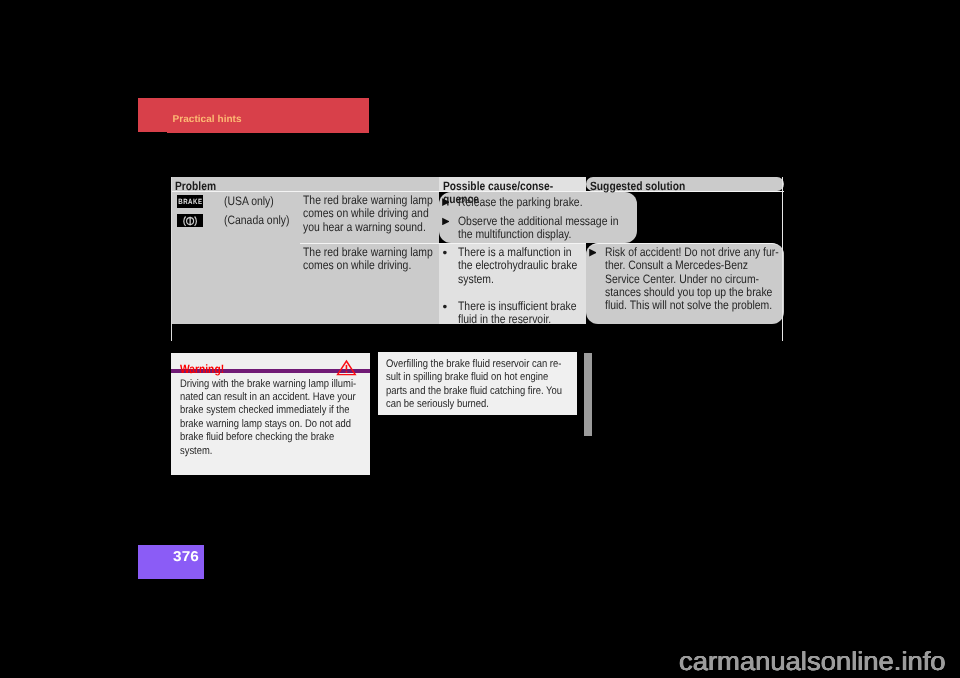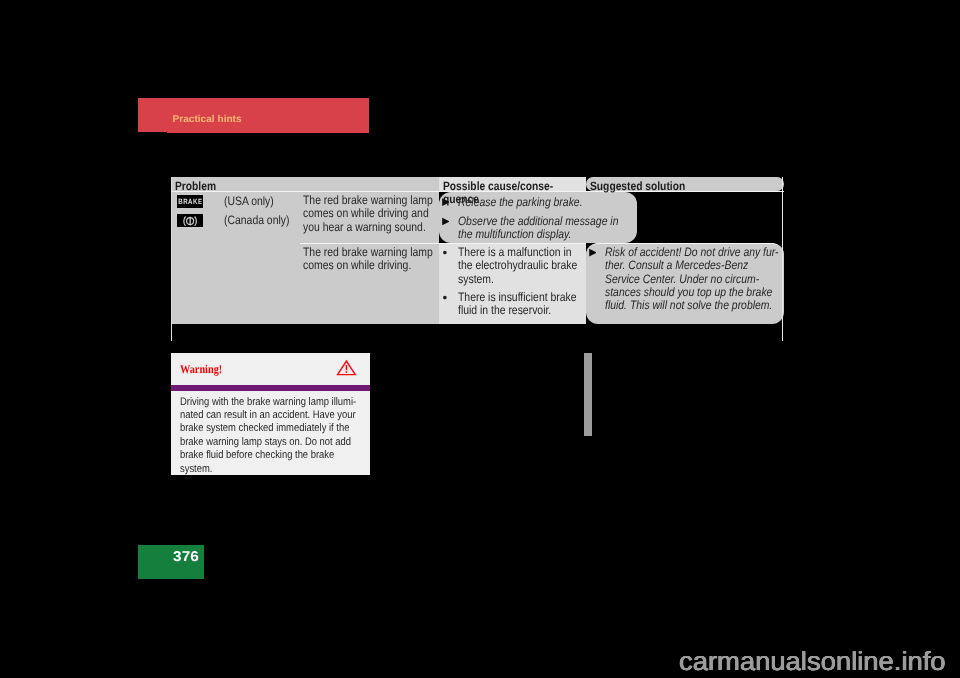--- a/index.html
+++ b/index.html
@@ -45,50 +45,50 @@
   .iclabel{margin-left:21px;font-size:12.2px;color:#262626;white-space:nowrap;
      transform:scaleX(0.855);transform-origin:0 0;}
 
   .txt-pad{padding:2px 16px 0 3px;}
   .col2.txt-pad,.col3.txt-pad{padding-left:4.5px;}
   .r1 .col3.txt-pad{padding-top:3.5px;}
   .r2 .col3.txt-pad{padding-top:2px;}
   .tw{width:auto;}
 
   ul.bl{margin:0;padding:0;list-style:none;}
-  ul.bl li{position:relative;padding-left:14.2px;margin-bottom:5px;}
+  ul.bl li{position:relative;padding-left:14.2px;margin-bottom:14px;}
   ul.bl li:last-child{margin-bottom:10px;}
   ul.bl li:before{content:"\2022";position:absolute;left:-1px;top:-0.5px;font-size:13.5px;color:#1f1f1f;}
 
   ul.tl{margin:0;padding:0;list-style:none;}
-  ul.tl li{position:relative;padding-left:14px;margin-bottom:6px;font-style:italic;}
+  ul.tl li{position:relative;padding-left:14px;margin-bottom:6px;}
   ul.tl li:last-child{margin-bottom:0;}
   ul.tl li:before{content:"";position:absolute;left:-1.3px;top:2.6px;width:7px;height:8px;
       background:#0d0d0d;clip-path:polygon(0 0.2px, 7.1px 3.7px, 7.1px 4.3px, 0 7.8px);}
 
   
   .warnbox{position:absolute;left:171px;top:353px;width:198.6px;height:122px;background:#f0f0f0;overflow:visible;}
-  .warnhead{position:relative;height:38px;border-bottom:6px solid #701a75;font-family:Liberation Serif, serif;}
+  .warnhead{position:relative;height:20px;border-bottom:4px solid #701a75;}
   .warnhead .wt{position:absolute;left:8.5px;top:9px;font-size:12px;font-weight:bold;color:#fe0000;
      transform:scaleX(0.855);transform-origin:0 0;}
   .warnbody{padding:4.5px 0 0 8.5px;font-size:11px;color:#262626;line-height:13.45px;overflow:visible;}
 
   
   .notebox{position:absolute;left:378.4px;top:352px;width:198.6px;height:62.5px;background:#f0f0f0;overflow:visible;}
   .notebody{padding:6px 0 0 8px;font-size:11.05px;color:#262626;line-height:13.45px;overflow:visible;}
 
   
   .greybar{position:absolute;left:584px;top:352.5px;width:8px;height:83.5px;background:#9c9c9c;}
 
   
   .tbl-edge{position:absolute;left:782px;top:177px;width:1.3px;height:163.5px;background:#e8e8e8;}
   .tbl-edge-l{position:absolute;left:171px;top:177px;width:1.2px;height:163.5px;background:#dcdcdc;}
 
   
-  .pagenum{position:absolute;left:138px;top:544.7px;width:66px;height:34.2px;background:#15803d;}
+  .pagenum{position:absolute;left:138px;top:544.7px;width:66px;height:34.2px;background:#8b5cf6;}
   .pagenum span{position:absolute;right:5.5px;top:6px;font-size:14.2px;font-weight:bold;color:#fff;
      line-height:13px;transform:scaleX(1.08);transform-origin:100% 0;}
 
   
   .watermark{position:absolute;left:678.8px;top:649px;font-size:26px;color:#9c9c9c;
      line-height:24px;transform:scaleX(1.054);transform-origin:0 0;white-space:nowrap;
      text-shadow:0.45px 0 0 #9c9c9c,-0.45px 0 0 #9c9c9c,0 0.35px 0 #9c9c9c,0 -0.35px 0 #9c9c9c;}
 </style>
 </head>
 <body>
@@ -188,20 +188,25 @@
         <path d="M10.4 2.0 L19.2 15.6 L1.6 15.6 Z" fill="none" stroke="#fb0c13" stroke-width="1.45" stroke-linejoin="miter"></path>
         <rect x="9.65" y="5.9" width="1.6" height="5.3" fill="#fb0c13"></rect>
         <rect x="9.65" y="12.2" width="1.6" height="1.7" fill="#fb0c13"></rect>
       </svg>
     </div>
     <div class="warnbody">
       <div class="nar">Driving with the brake warning lamp illumi-<br>nated can result in an accident. Have your<br>brake system checked immediately if the<br>brake warning lamp stays on. Do not add<br>brake fluid before checking the brake<br>system.</div>
     </div>
   </div>
 
+  <div class="notebox">
+    <div class="notebody">
+      <div class="nar">Overfilling the brake fluid reservoir can re-<br>sult in spilling brake fluid on hot engine<br>parts and the brake fluid catching fire. You<br>can be seriously burned.</div>
+    </div>
+  </div>
 
   <div class="greybar"></div>
 
   <div class="pagenum">
     <span>376</span>
   </div>
 
   <div class="watermark">carmanualsonline.info</div>
 </div>
 

